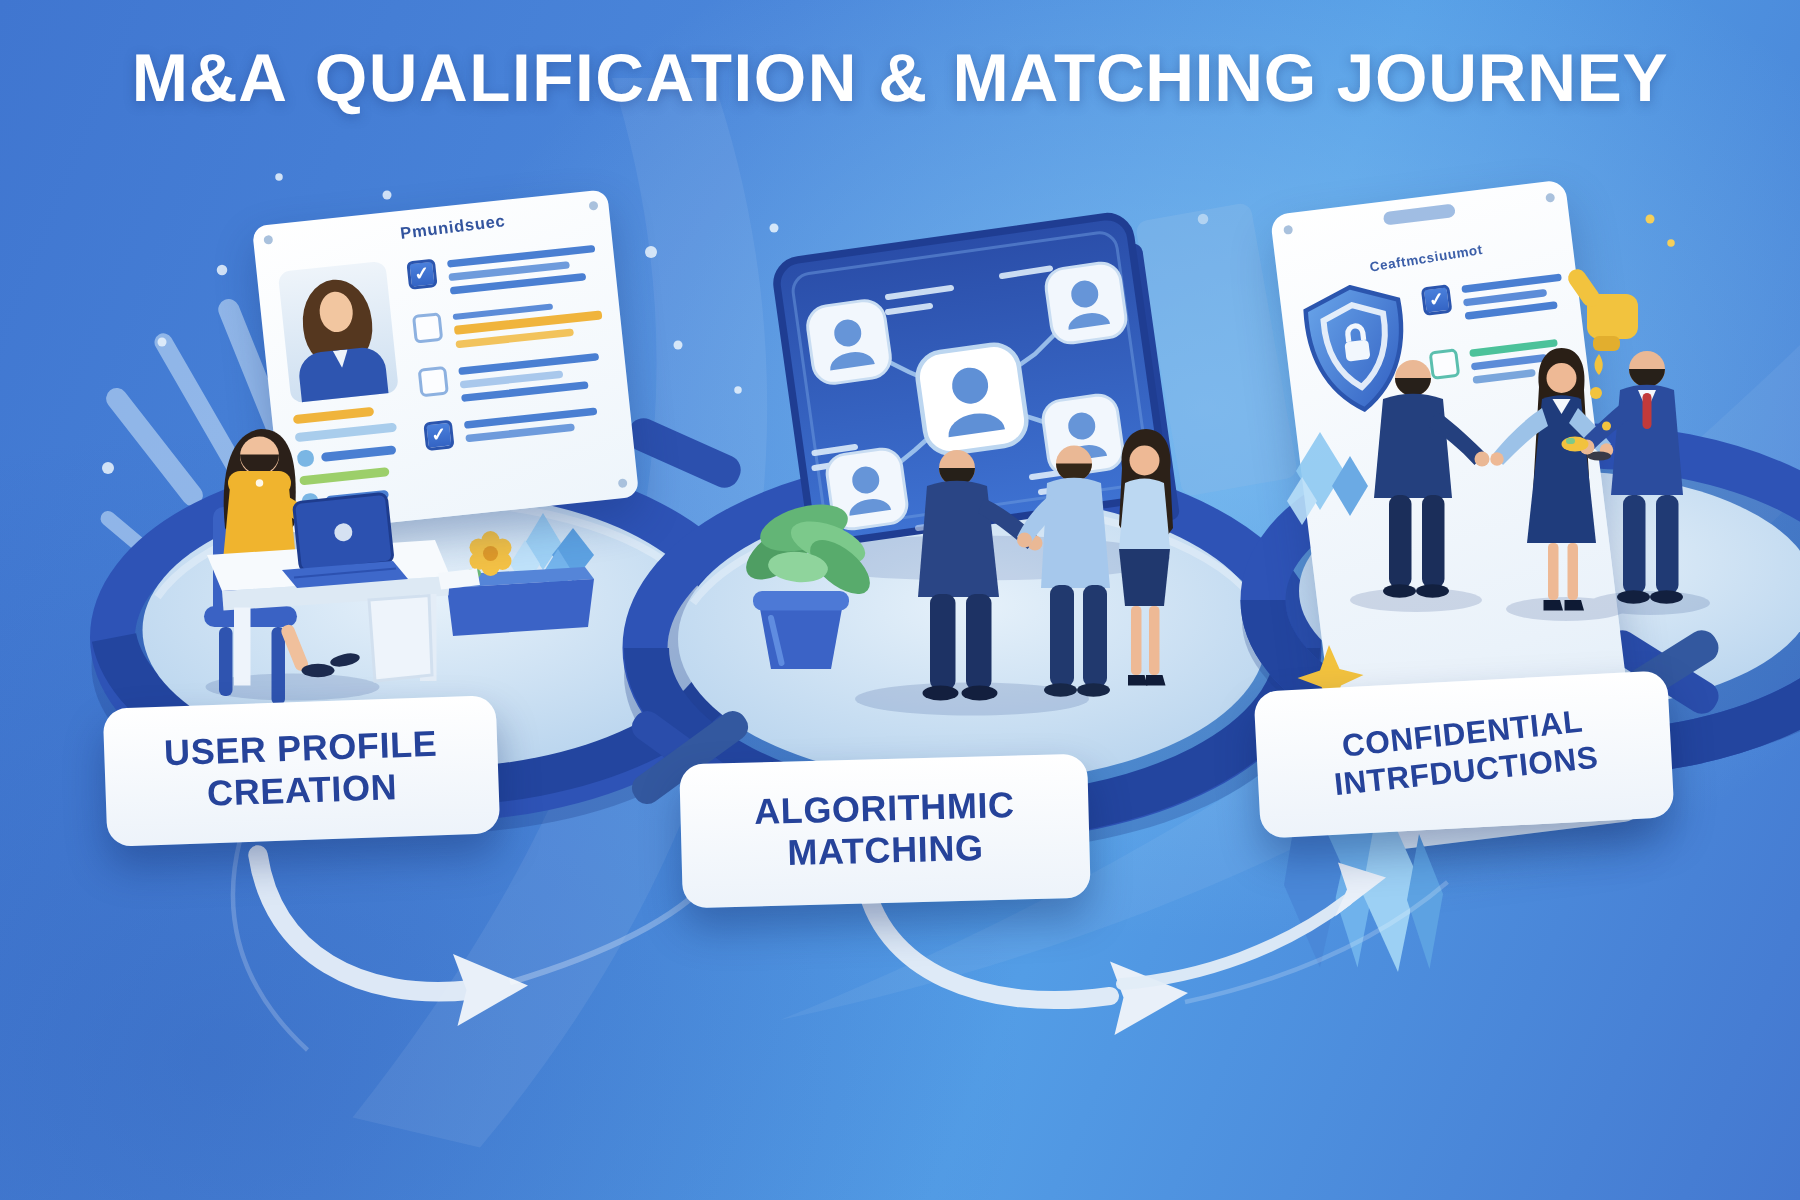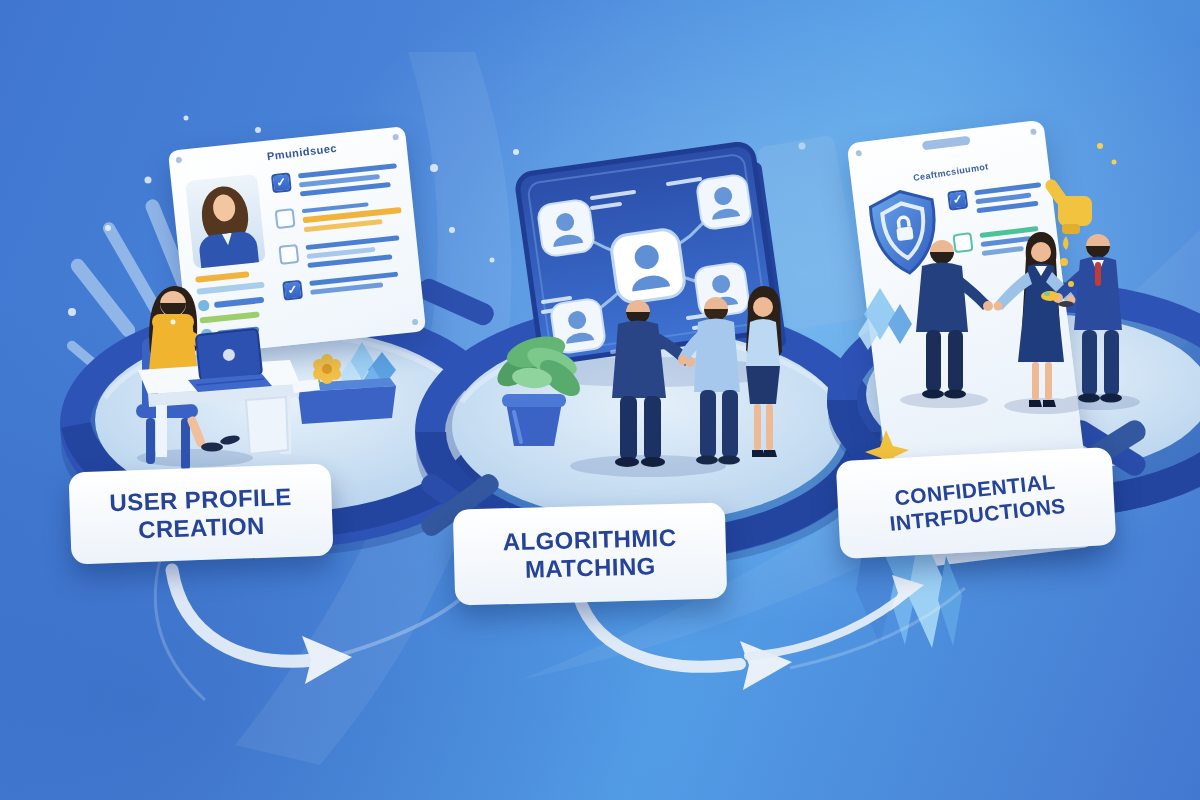--- a/index.html
+++ b/index.html
@@ -487,20 +487,23 @@
         <path d="M792,662 L740,641 L749,665 L743,690 Z" fill="#e9f0f9"></path>
       </g>
       <g>
         <path d="M748,656 C802,652 856,632 898,600" fill="none" stroke="#e2ecf7" stroke-width="8" stroke-linecap="round" opacity="0.95"></path>
         <path d="M924,585 L892,575 L898,593 L890,611 Z" fill="#e9f0f9"></path>
         <path d="M790,668 Q900,644 965,588" stroke="#ffffff" opacity="0.2" stroke-width="3" fill="none"></path>
       </g>
     </g>
   </svg>
 
+  <div class="title">
+    <span class="t1">M&amp;A</span><span class="t2">QUALIFICATION &amp;</span><span class="t3">MATCHING JOURNEY</span>
+  </div>
 
   <div class="slabel" id="label1">
     <div>USER PROFILE</div>
     <div>CREATION</div>
   </div>
   <div class="slabel" id="label2">
     <div>ALGORITHMIC</div>
     <div>MATCHING</div>
   </div>
   <div class="slabel" id="label3">

